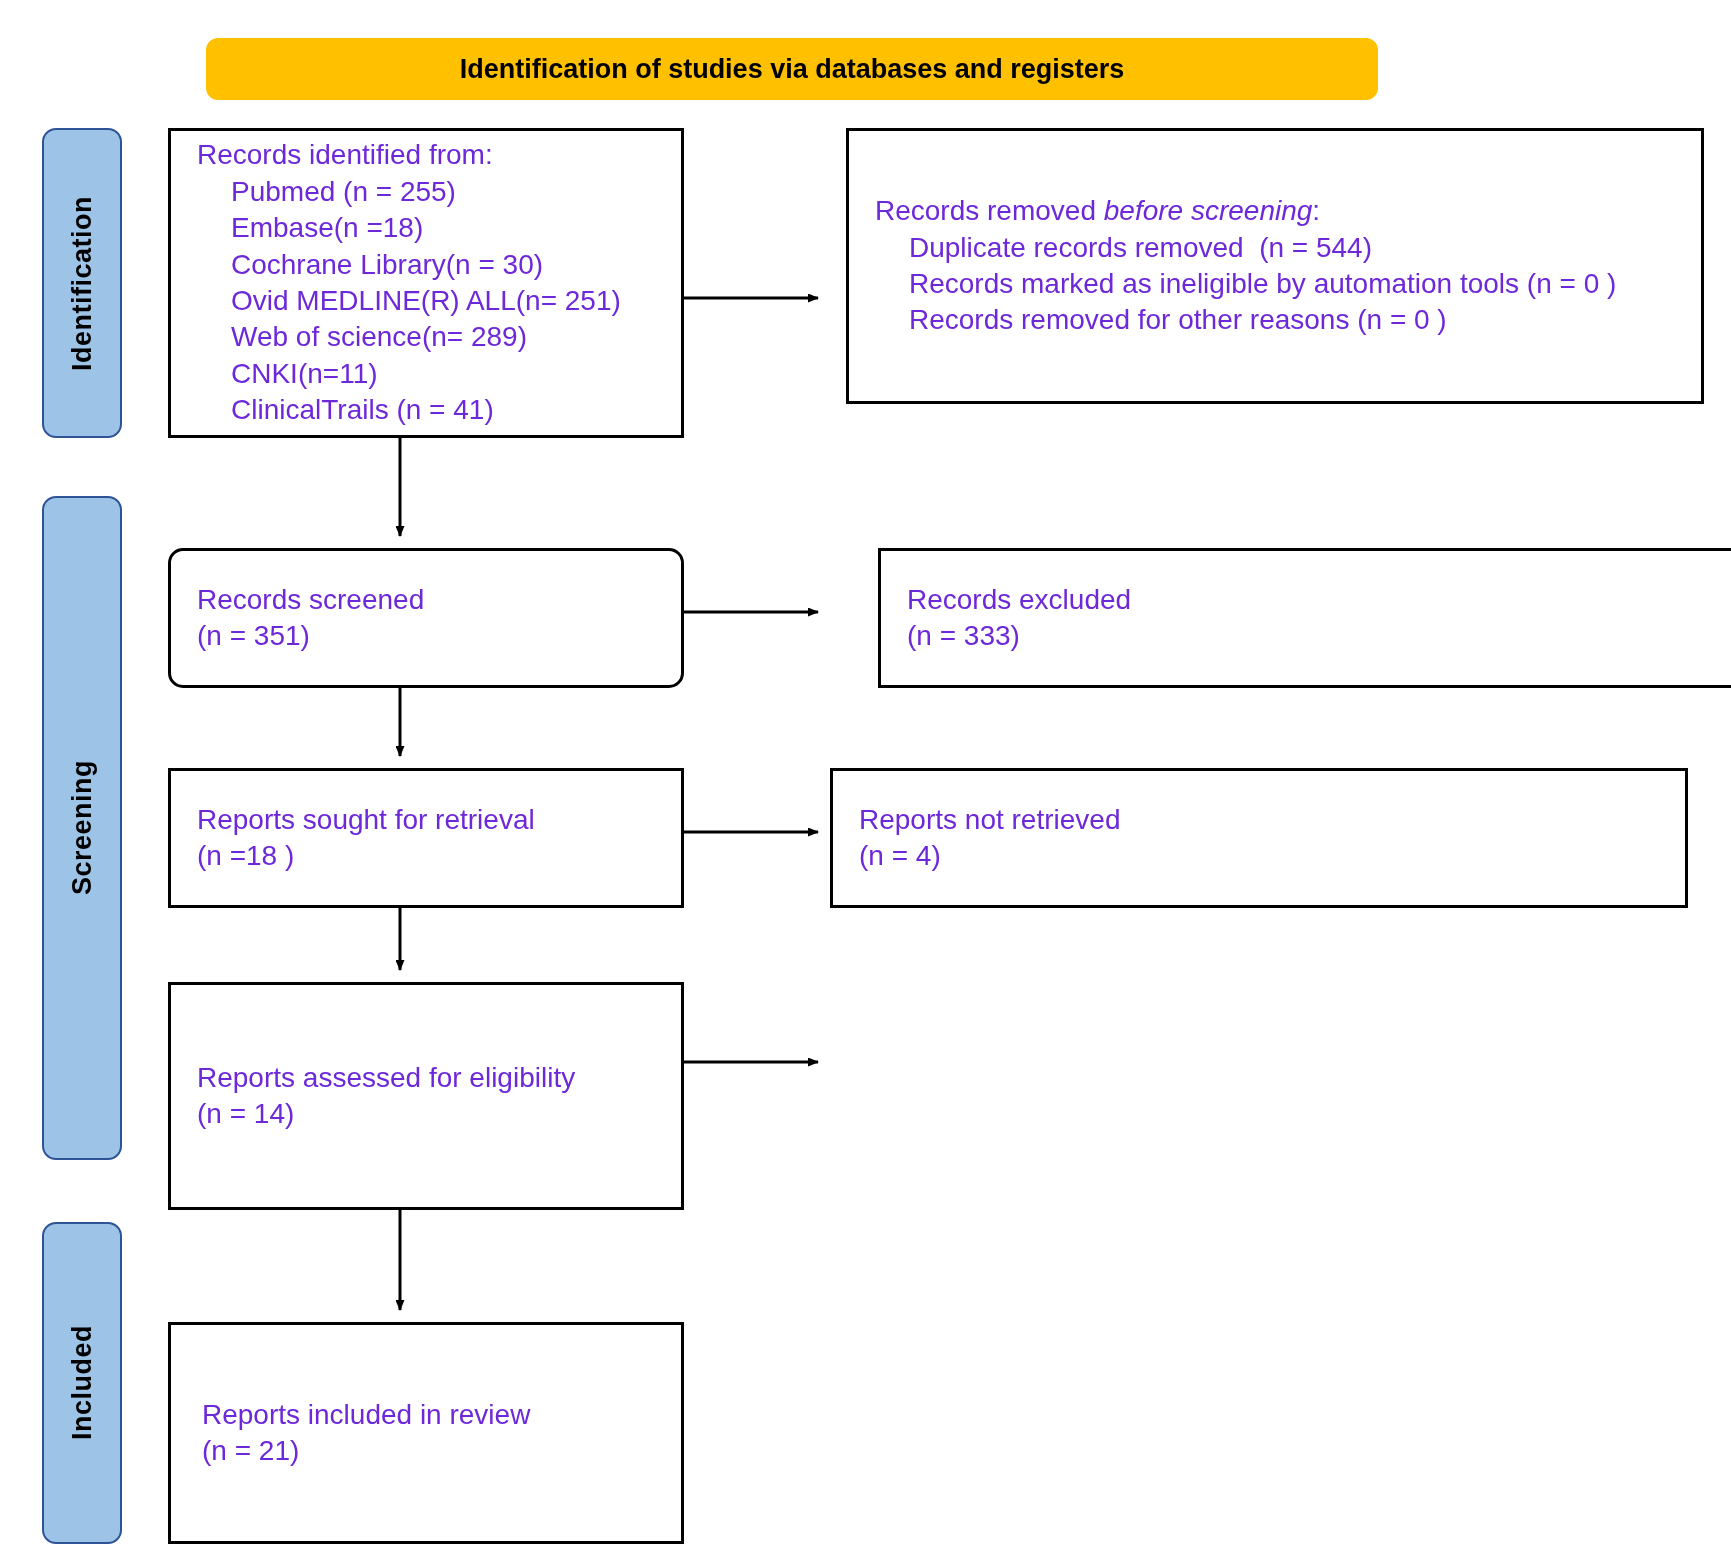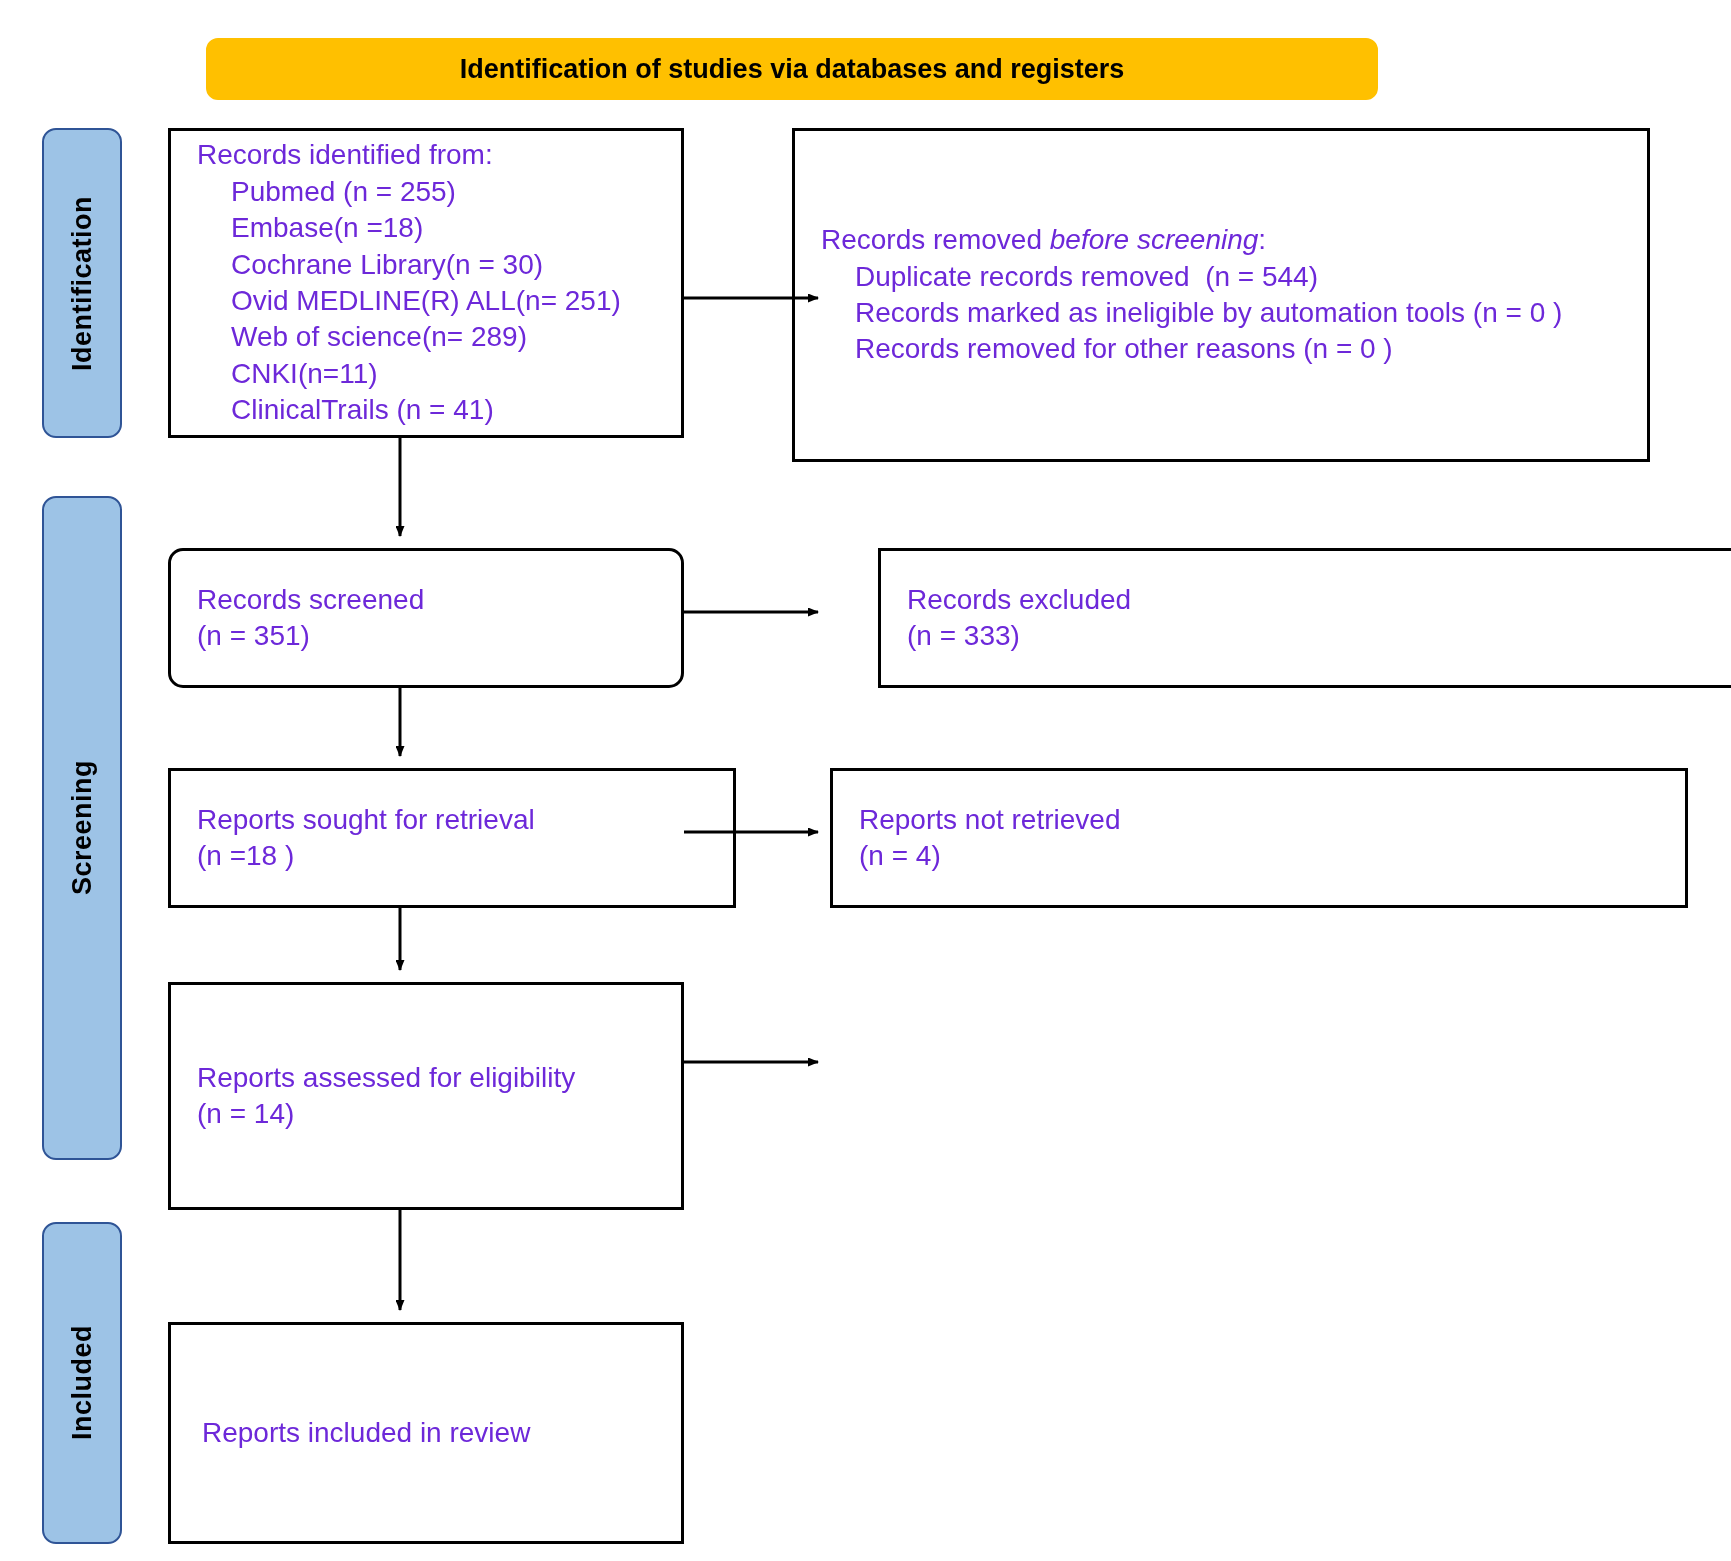--- a/index.html
+++ b/index.html
@@ -121,52 +121,53 @@
     <div class="line">Records identified from:</div>
     <div class="line indent">Pubmed (n = 255)</div>
     <div class="line indent">Embase(n =18)</div>
     <div class="line indent">Cochrane Library(n = 30)</div>
     <div class="line indent">Ovid MEDLINE(R) ALL(n= 251)</div>
     <div class="line indent">Web of science(n= 289)</div>
     <div class="line indent">CNKI(n=11)</div>
     <div class="line indent">ClinicalTrails (n = 41)</div>
   </div>
 
-  <div class="box" style="left:792px; top:128px; width:858px; height:334px;">
+  <div class="box" style="left:846px; top:128px; width:858px; height:276px;">
     <div class="line" id="removed-title">Records removed <span class="em">before screening</span>:</div>
     <div class="line indent">Duplicate records removed  (n = 544)</div>
     <div class="line indent">Records marked as ineligible by automation tools (n = 0 )</div>
     <div class="line indent">Records removed for other reasons (n = 0 )</div>
   </div>
 
   <div class="box" style="left:168px; top:548px; width:516px; height:140px;border-radius:15px;">
     <div class="line">Records screened</div>
     <div class="line">(n = 351)</div>
   </div>
   <div class="box" style="left:878px; top:548px; width:858px; height:140px;">
     <div class="line">Records excluded</div>
     <div class="line">(n = 333)</div>
   </div>
 
-  <div class="box" style="left:168px; top:768px; width:568px; height:140px;">
+  <div class="box" style="left:168px; top:768px; width:516px; height:140px;">
     <div class="line">Reports sought for retrieval</div>
     <div class="line">(n =18 )</div>
   </div>
   <div class="box" style="left:830px; top:768px; width:858px; height:140px;">
     <div class="line">Reports not retrieved</div>
     <div class="line">(n = 4)</div>
   </div>
 
   <div class="box" style="left:168px; top:982px; width:516px; height:228px;">
     <div class="line">Reports assessed for eligibility</div>
     <div class="line">(n = 14)</div>
   </div>
 
   <div class="box" style="left:168px; top:1322px; width:516px; height:222px;padding-left:31px;">
     <div class="line">Reports included in review</div>
+    <div class="line">(n = 21)</div>
   </div>
 
   <svg id="arrows" viewBox="0 0 1731 1561" xmlns="http://www.w3.org/2000/svg">
     <defs>
       <marker id="ah" markerWidth="11" markerHeight="9" refX="10" refY="4.5" orient="auto" markerUnits="userSpaceOnUse">
         <path d="M0,0 L11,4.5 L0,9 z" fill="#000"></path>
       </marker>
     </defs>
 
     <path d="M684,298 L818,298" stroke="#000" stroke-width="3" fill="none" marker-end="url(#ah)"></path>

